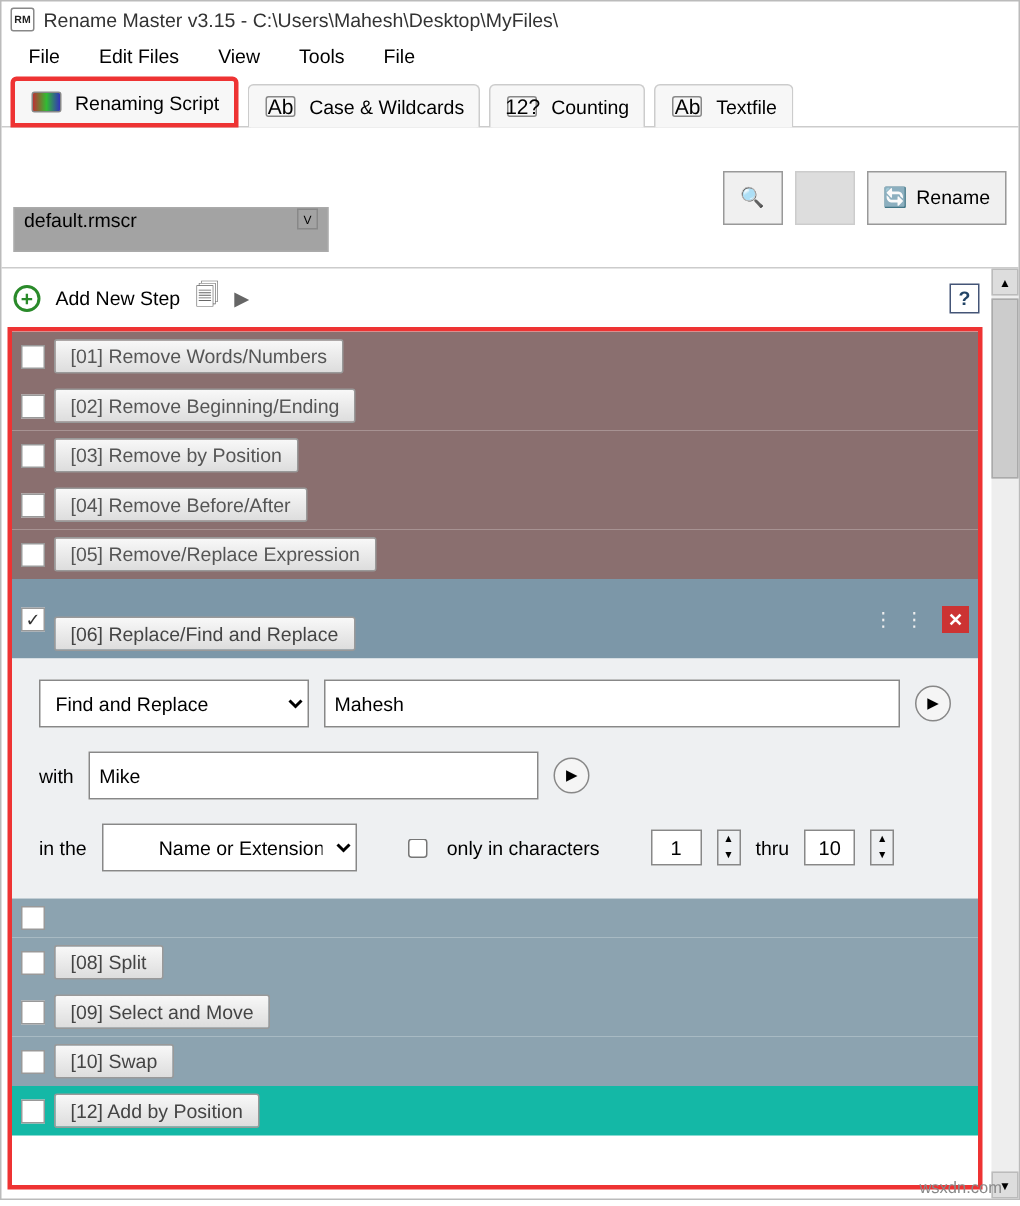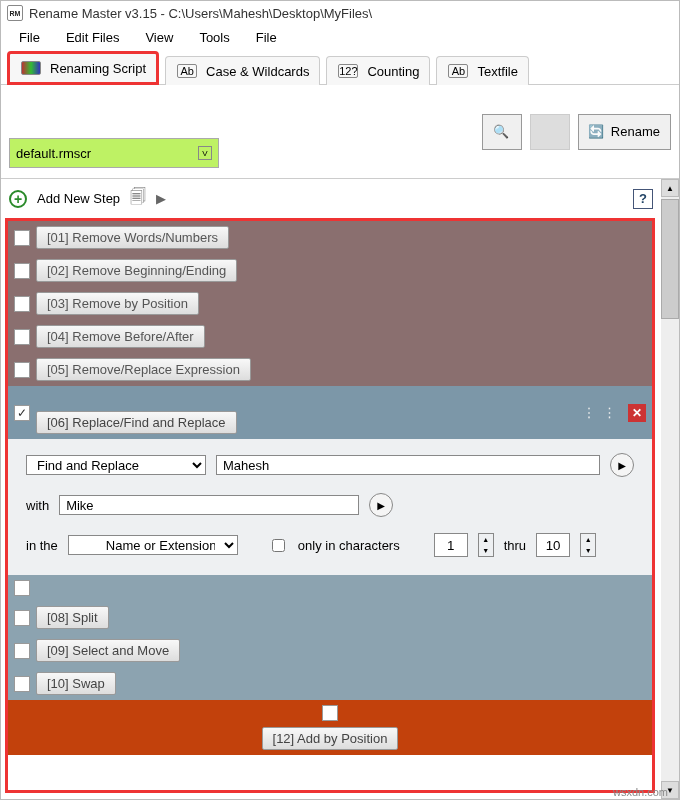--- a/index.html
+++ b/index.html
@@ -7,48 +7,48 @@
 .window { border: 1px solid #bbb; height: 800px; display: flex; flex-direction: column; }
 .titlebar { display: flex; align-items: center; padding: 4px 6px; gap: 6px; }
 .app-icon { width: 16px; height: 16px; background: #fff; border: 1px solid #888; border-radius: 2px; font-size: 7px; font-weight: bold; color: #222; display: flex; align-items: center; justify-content: center; }
 .title-text { color: #333; }
 .menubar { display: flex; gap: 2px; padding: 2px 6px; }
 .menu-item { padding: 3px 12px; cursor: default; }
 .tabs { display: flex; gap: 6px; padding: 0 6px; border-bottom: 1px solid #ccc; align-items: flex-end; }
 .tab { display: flex; align-items: center; gap: 8px; padding: 6px 10px; border: 1px solid #ccc; border-bottom: none; border-radius: 4px 4px 0 0; background: #f7f7f7; position: relative; top: 1px; }
 .tab.active { border: 3px solid #e33; border-bottom: 3px solid #e33; }
 .tab-icon { width: 22px; height: 16px; display: flex; align-items: center; justify-content: center; font-size: 12px; }
-.tab-icon-box { width: 20px; height: 14px; border: 1px solid #888; border-radius: 2px; display: flex; align-items: center; justify-content: center; font-size: 11px; }
+.tab-icon-box { width: 20px; height: 14px; border: 1px solid #888; border-radius: 2px; display: flex; align-items: center; justify-content: center; font-size: 14px; }
 .toolbar { display: flex; align-items: center; padding: 10px 8px; gap: 8px; }
-.script-combo { flex: 0 0 210px; height: 30px; border: 1px solid #aaa; display: flex; align-items: center; padding: 0 6px; justify-content: space-between; background: #bef264; margin-top: 43px; }
+.script-combo { flex: 0 0 210px; height: 30px; border: 1px solid #aaa; display: flex; align-items: flex-start; padding: 0 6px; justify-content: space-between; background: #a3a3a3; margin-top: 43px; }
 .preview-btn, .small-btn { width: 40px; height: 36px; border: 1px solid #999; background: #f0f0f0; display: flex; align-items: center; justify-content: center; }
 .rename-btn { height: 36px; border: 1px solid #999; background: #f0f0f0; display: flex; align-items: center; gap: 6px; padding: 0 10px; }
 .spacer { flex: 1; }
 .main-area { flex: 1; display: flex; border-top: 1px solid #ccc; }
 .steps-panel { flex: 1; display: flex; flex-direction: column; }
 .addstep-row { display: flex; align-items: center; gap: 10px; padding: 6px 8px; }
 .add-icon { width: 18px; height: 18px; border: 2px solid #2a8a2a; border-radius: 50%; color: #2a8a2a; display: flex; align-items: center; justify-content: center; font-weight: bold; font-size: 14px; }
 .copy-icon { font-size: 16px; color: #666; }
 .help-icon { margin-left: auto; width: 20px; height: 20px; border: 1px solid #457; color: #246; font-weight: bold; display: flex; align-items: center; justify-content: center; }
 .steps-body { flex: 1; border: 3px solid #e33; margin: 0 6px 6px 4px; overflow: hidden; display: flex; flex-direction: column; }
 .step-row { display: flex; align-items: center; padding: 5px 6px; gap: 6px; }
 .step-chk { width: 16px; height: 16px; border: 1px solid #999; background: #fff; }
 .step-chk.checked::after { content: "✓"; font-size: 12px; display: block; text-align: center; line-height: 14px; color: #333; }
 .step-btn { border: 1px solid #999; background: linear-gradient(#f8f8f8,#ddd); padding: 3px 10px; border-radius: 2px; color: #444; }
 .step-bg-brown { background: #8a6f6f; }
 .step-bg-brown .step-btn { color: #555; }
 .step-bg-blue { background: #8ca3b0; }
-.step-bg-green { background: #c2410c; flex-direction: column; }
+.step-bg-green { background: #14b8a6; }
 .step-active-hdr { background: #7c97a8; display: flex; align-items: center; padding: 5px 6px; gap: 6px; }
 .step-active-hdr .step-btn { color: #444; margin-top: 20px; }
 .close-x { width: 18px; height: 18px; background: #c33; color: #fff; font-weight: bold; display: flex; align-items: center; justify-content: center; font-size: 12px; margin-left: 4px; }
 .dots { color: #eee; margin-left: auto; letter-spacing: 2px; }
 .step-body { background: #eef0f2; padding: 14px 18px 18px 18px; display: flex; flex-direction: column; gap: 16px; }
 .row { display: flex; align-items: center; gap: 10px; }
-select, input[type=text] { border: 1px solid #888; height: 20px; padding: 0 6px; font-size: 13px; background: #fff; }
+select, input[type=text] { border: 1px solid #888; height: 32px; padding: 0 6px; font-size: 13px; background: #fff; }
 .num-input { width: 34px; height: 24px; border: 1px solid #888; text-align: center; }
 .spin { width: 16px; height: 24px; border: 1px solid #888; display: flex; flex-direction: column; }
 .spin div { flex: 1; display: flex; align-items: center; justify-content: center; font-size: 7px; }
 .play-btn { width: 24px; height: 24px; border: 1px solid #888; border-radius: 50%; display: flex; align-items: center; justify-content: center; font-size: 10px; background: #f5f5f5; }
 .scrollbar { width: 18px; background: #eee; display: flex; flex-direction: column; }
 .sb-btn { height: 18px; background: #ddd; border: 1px solid #bbb; display: flex; align-items: center; justify-content: center; font-size: 8px; }
 .sb-thumb { height: 120px; background: #ccc; border: 1px solid #aaa; margin-top: 2px; }
 .v-dropdown { width: 14px; height: 14px; border: 1px solid #888; font-size: 8px; display: flex; align-items: center; justify-content: center; }
 .watermark { position: absolute; right: 12px; bottom: 6px; font-size: 11px; color: #888; }
 </style>

